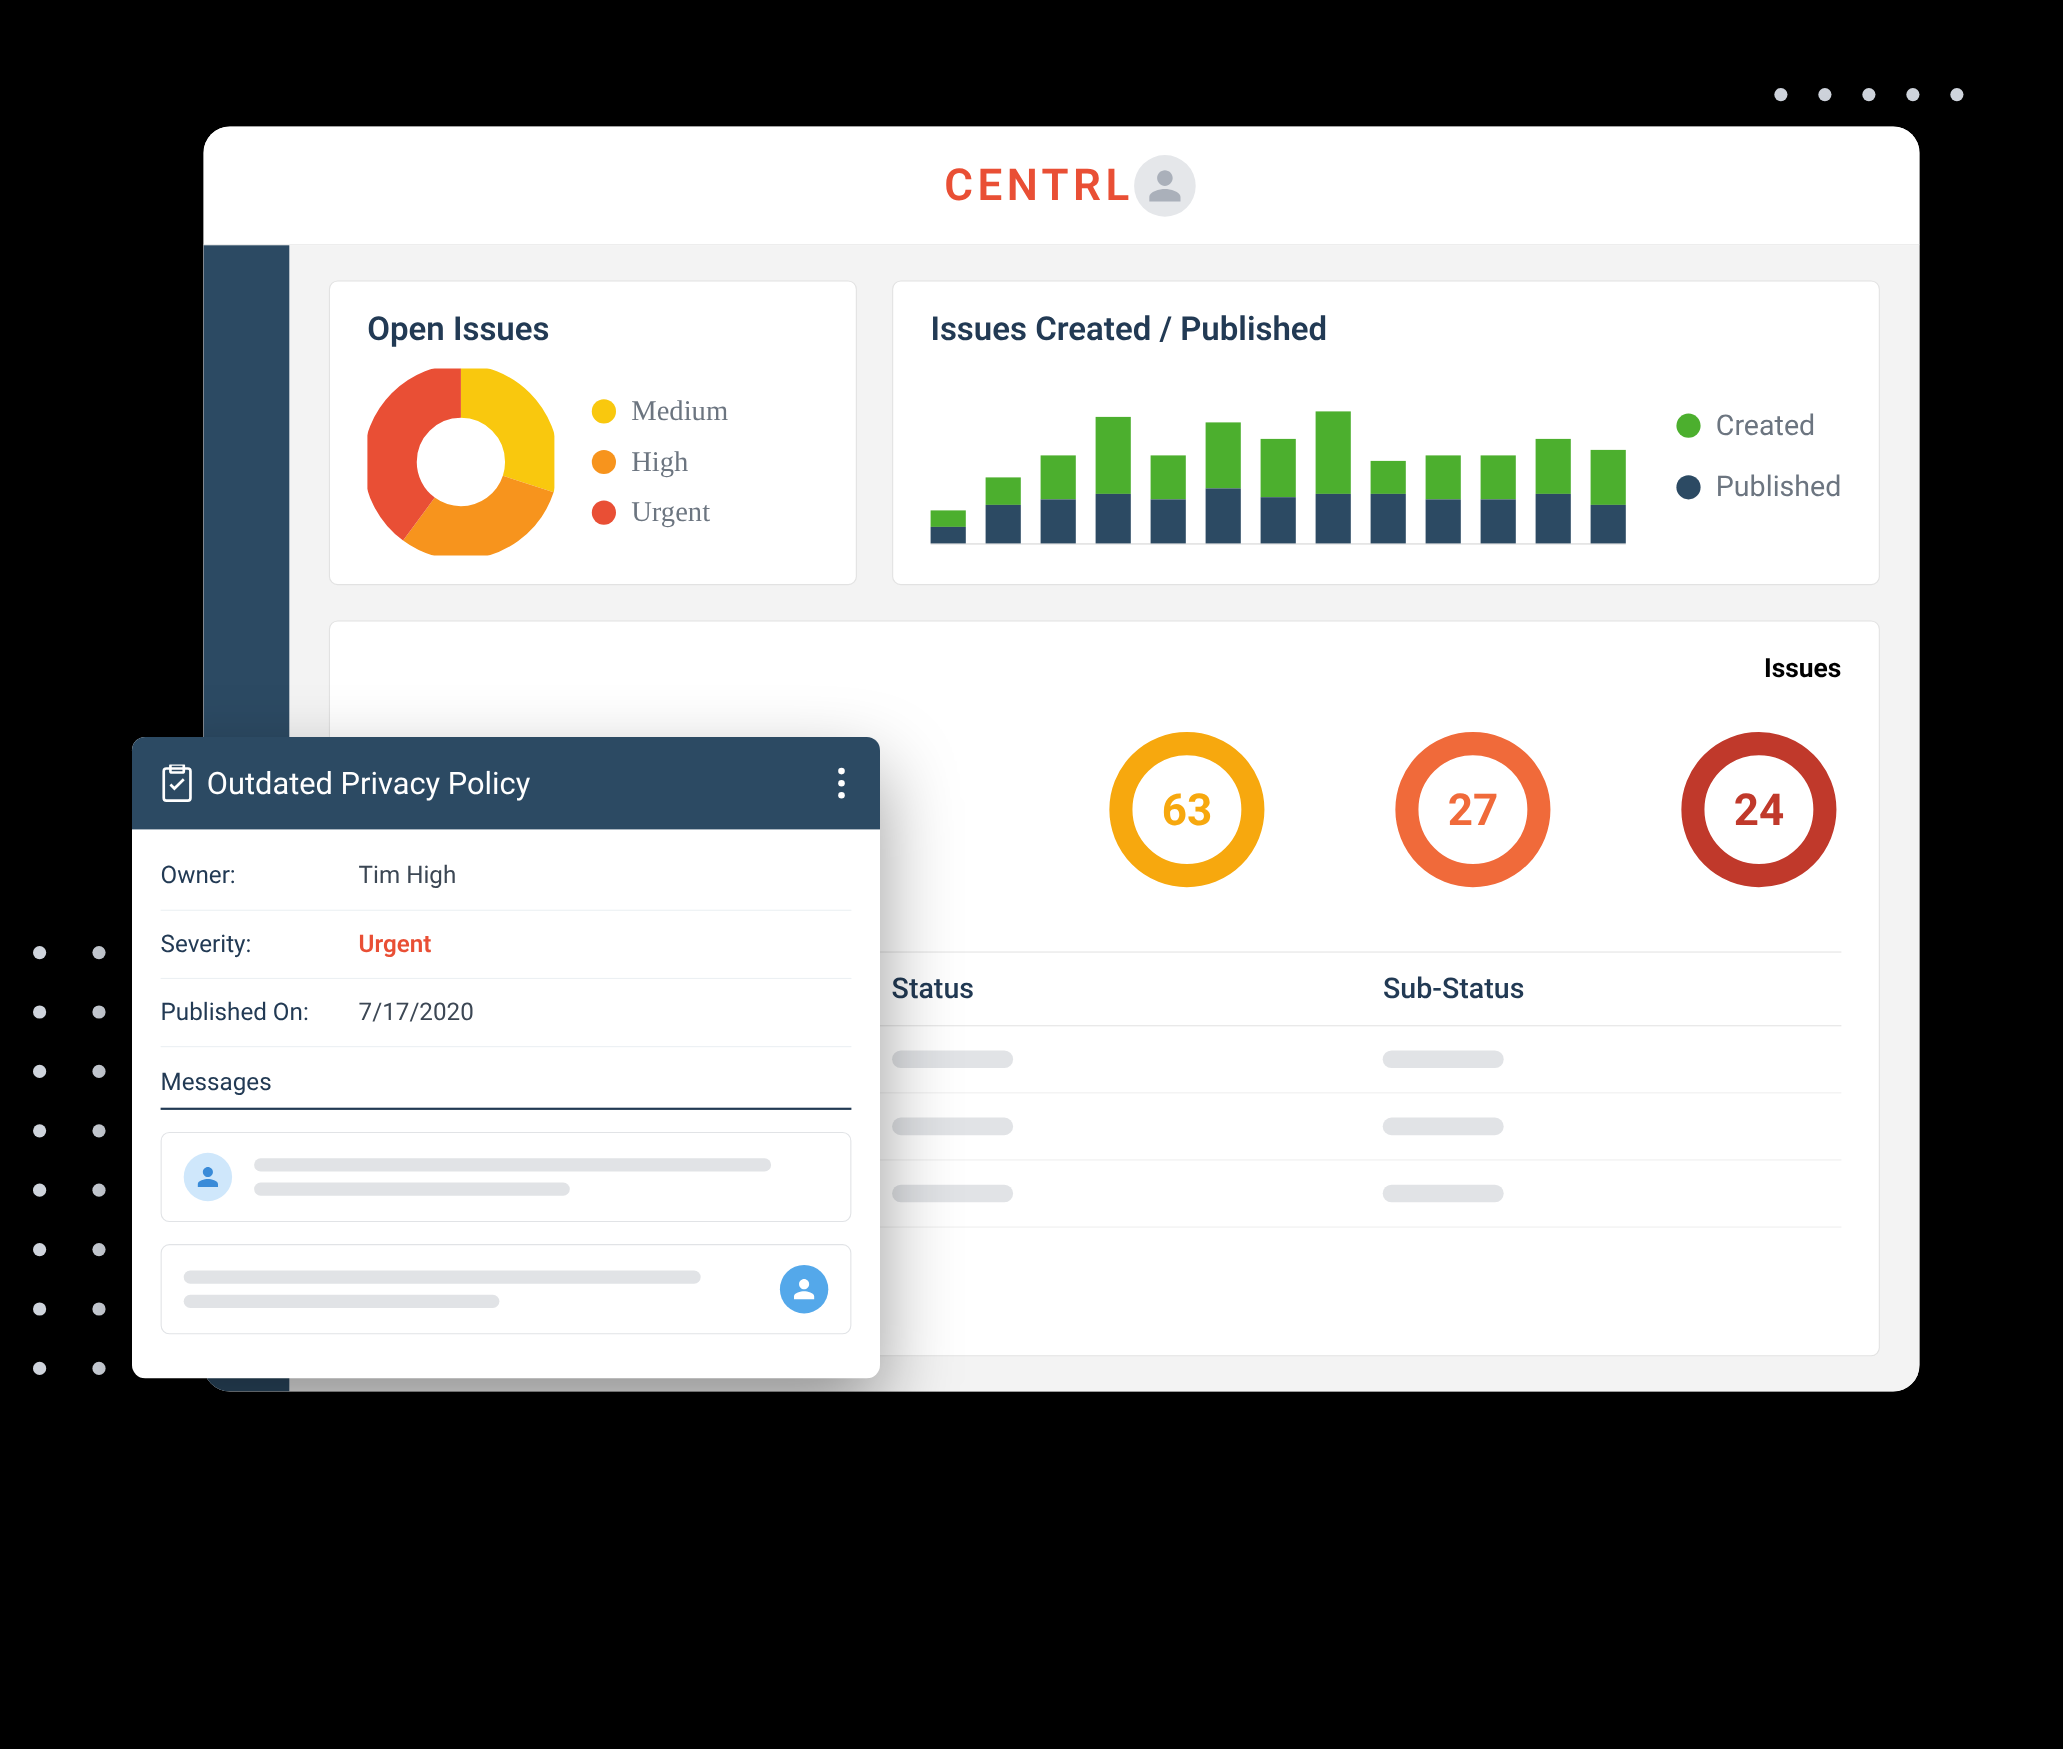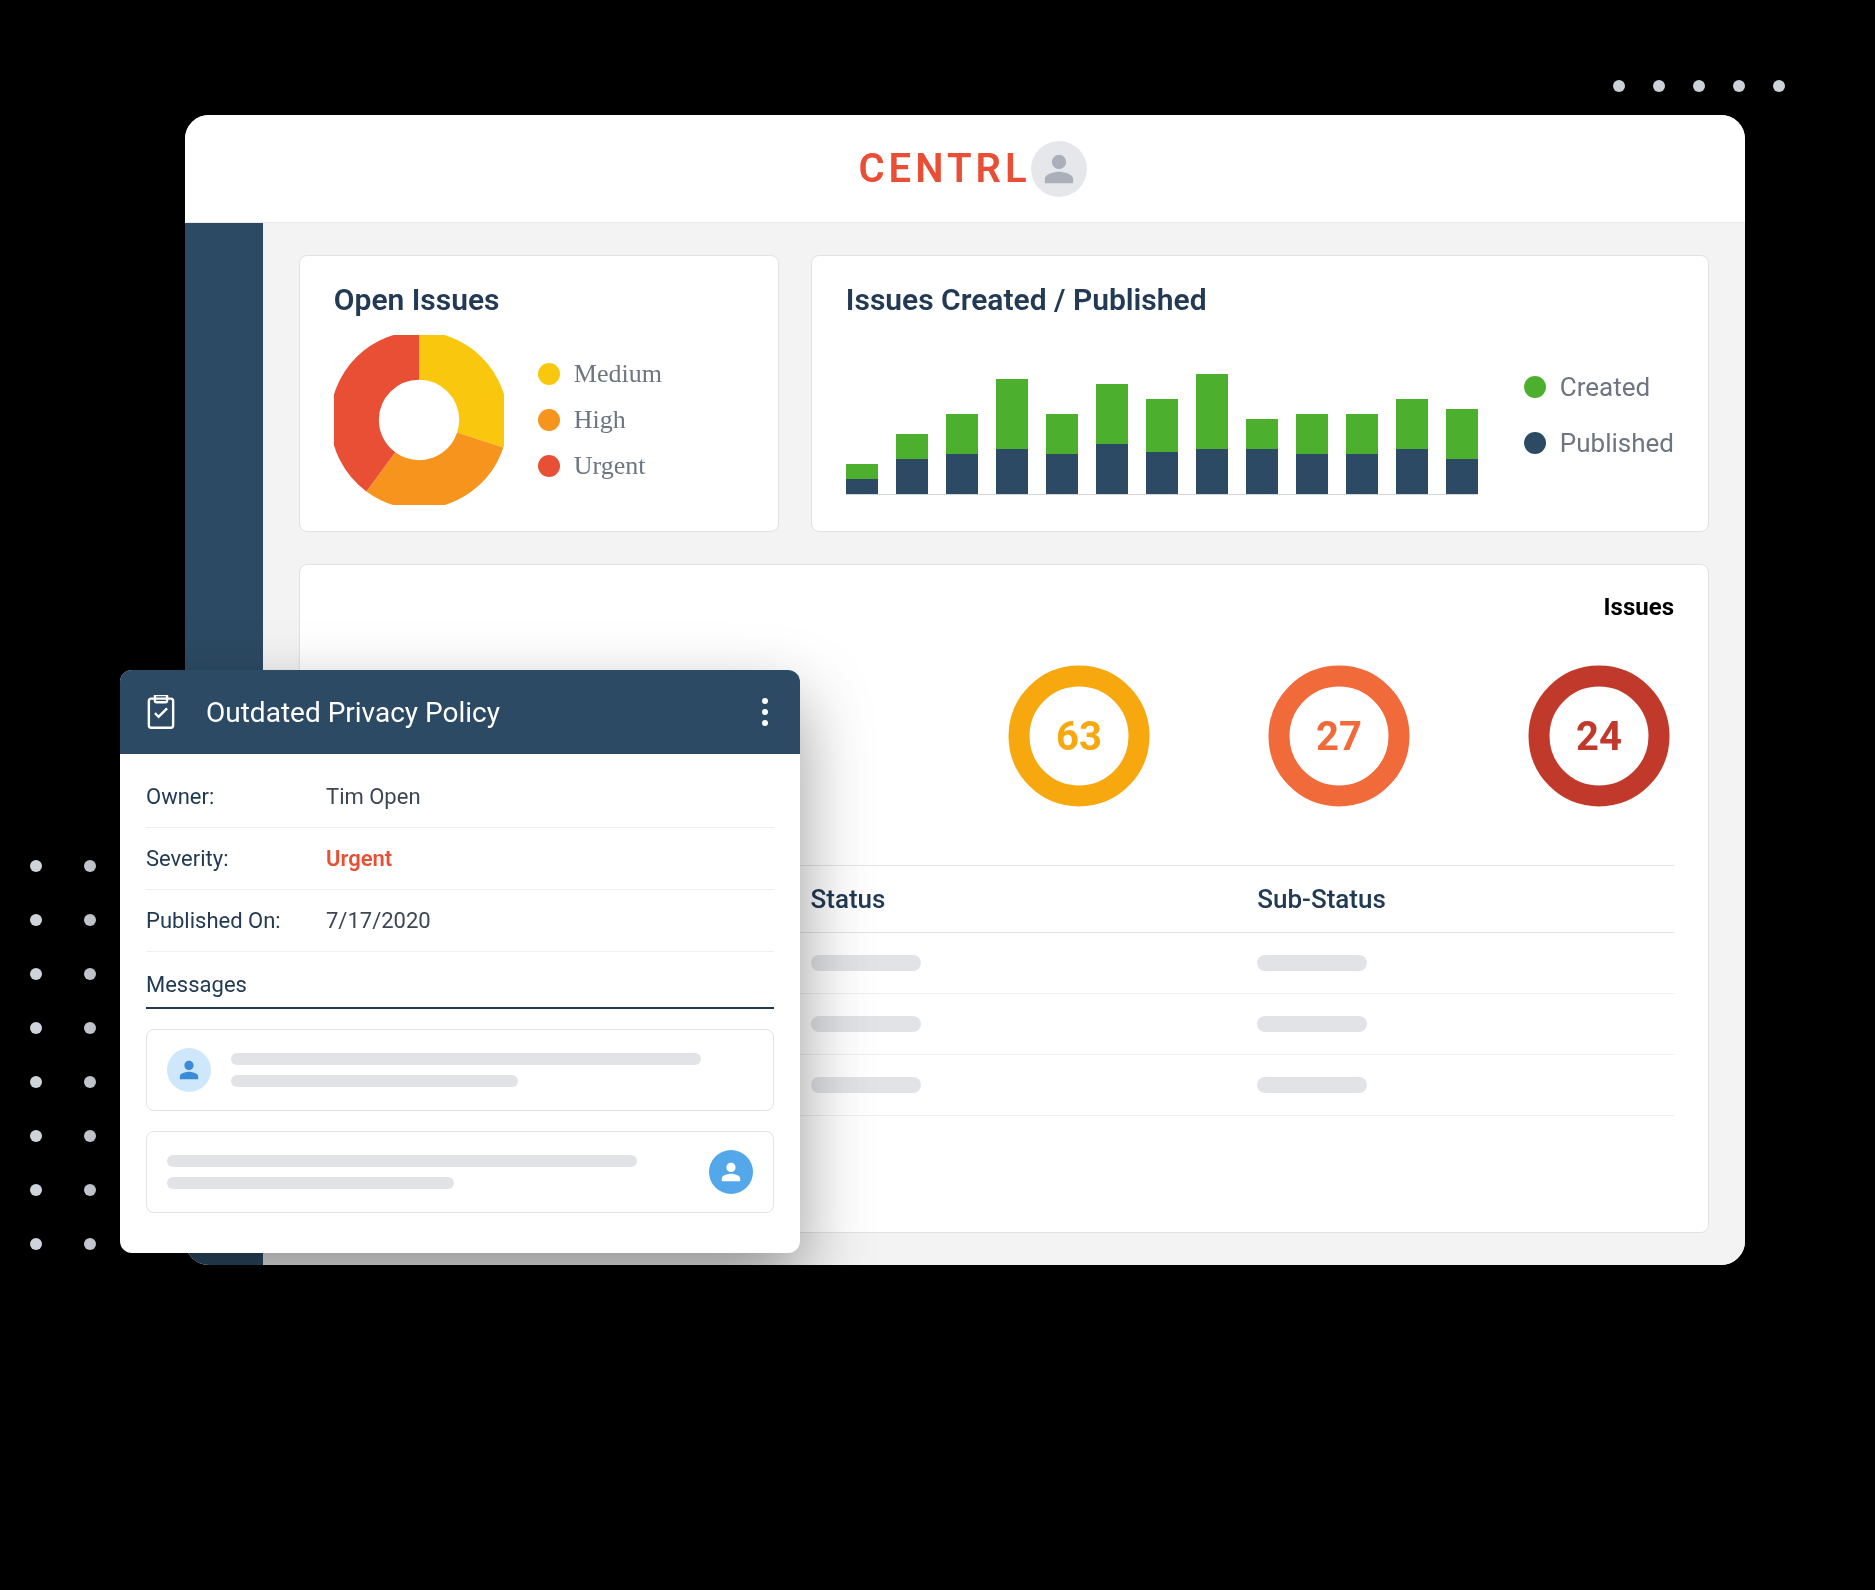--- a/index.html
+++ b/index.html
@@ -117,21 +117,21 @@
     background: #fff;
     border-radius: 12px;
     box-shadow: 0 30px 70px rgba(0,0,0,.4);
     overflow:hidden;
   }
   .detail-header {
     background: #2c4a63;
     color: #fff;
     display:flex;
     align-items:center;
-    gap: 30px;
+    gap: 12px;
     padding: 22px 26px;
   }
   .detail-header .title { font-size: 28px; font-weight:400; flex:1;}
   .kebab { display:flex; flex-direction:column; gap:5px; padding:6px; }
   .kebab span { width:6px;height:6px;border-radius:50%;background:#fff;}
   .clip-icon { width:30px;height:34px; }
   .detail-body { padding: 12px 26px; }
   .kv { display:flex; padding: 18px 0; border-bottom:1px solid #ecf0f3; font-size:22px;}
   .kv .k { width: 180px; color:#223a54; }
   .kv .v { color:#3c4754; }
@@ -364,21 +364,21 @@
     <div class="kebab">
         <span></span>
         <span></span>
         <span></span>
       </div>
   </div>
   <div class="detail-body">
     <div id="kv-list">
         <div class="kv">
           <div class="k">Owner:</div>
-          <div class="v">Tim Open</div>
+          <div class="v">Tim High</div>
         </div>
         <div class="kv">
           <div class="k">Severity:</div>
           <div class="v urgent">Urgent</div>
         </div>
         <div class="kv">
           <div class="k">Published On:</div>
           <div class="v">7/17/2020</div>
         </div>
       </div>

